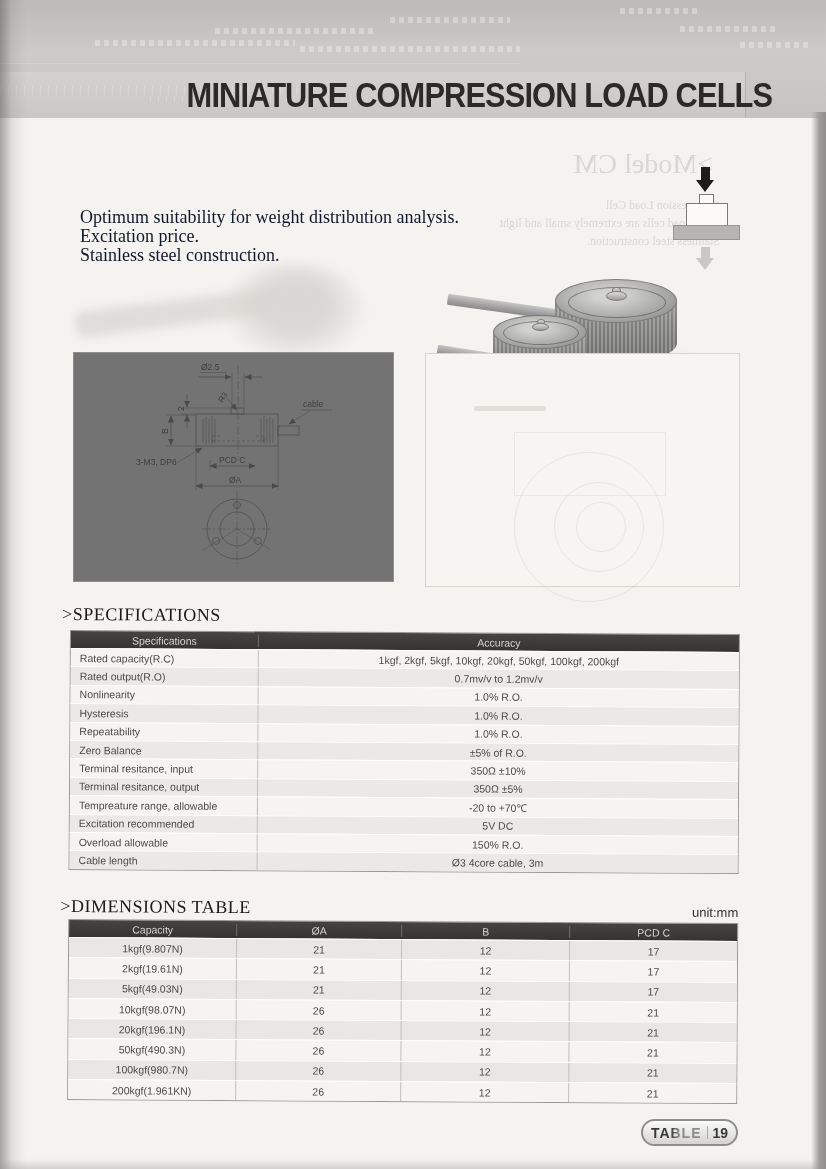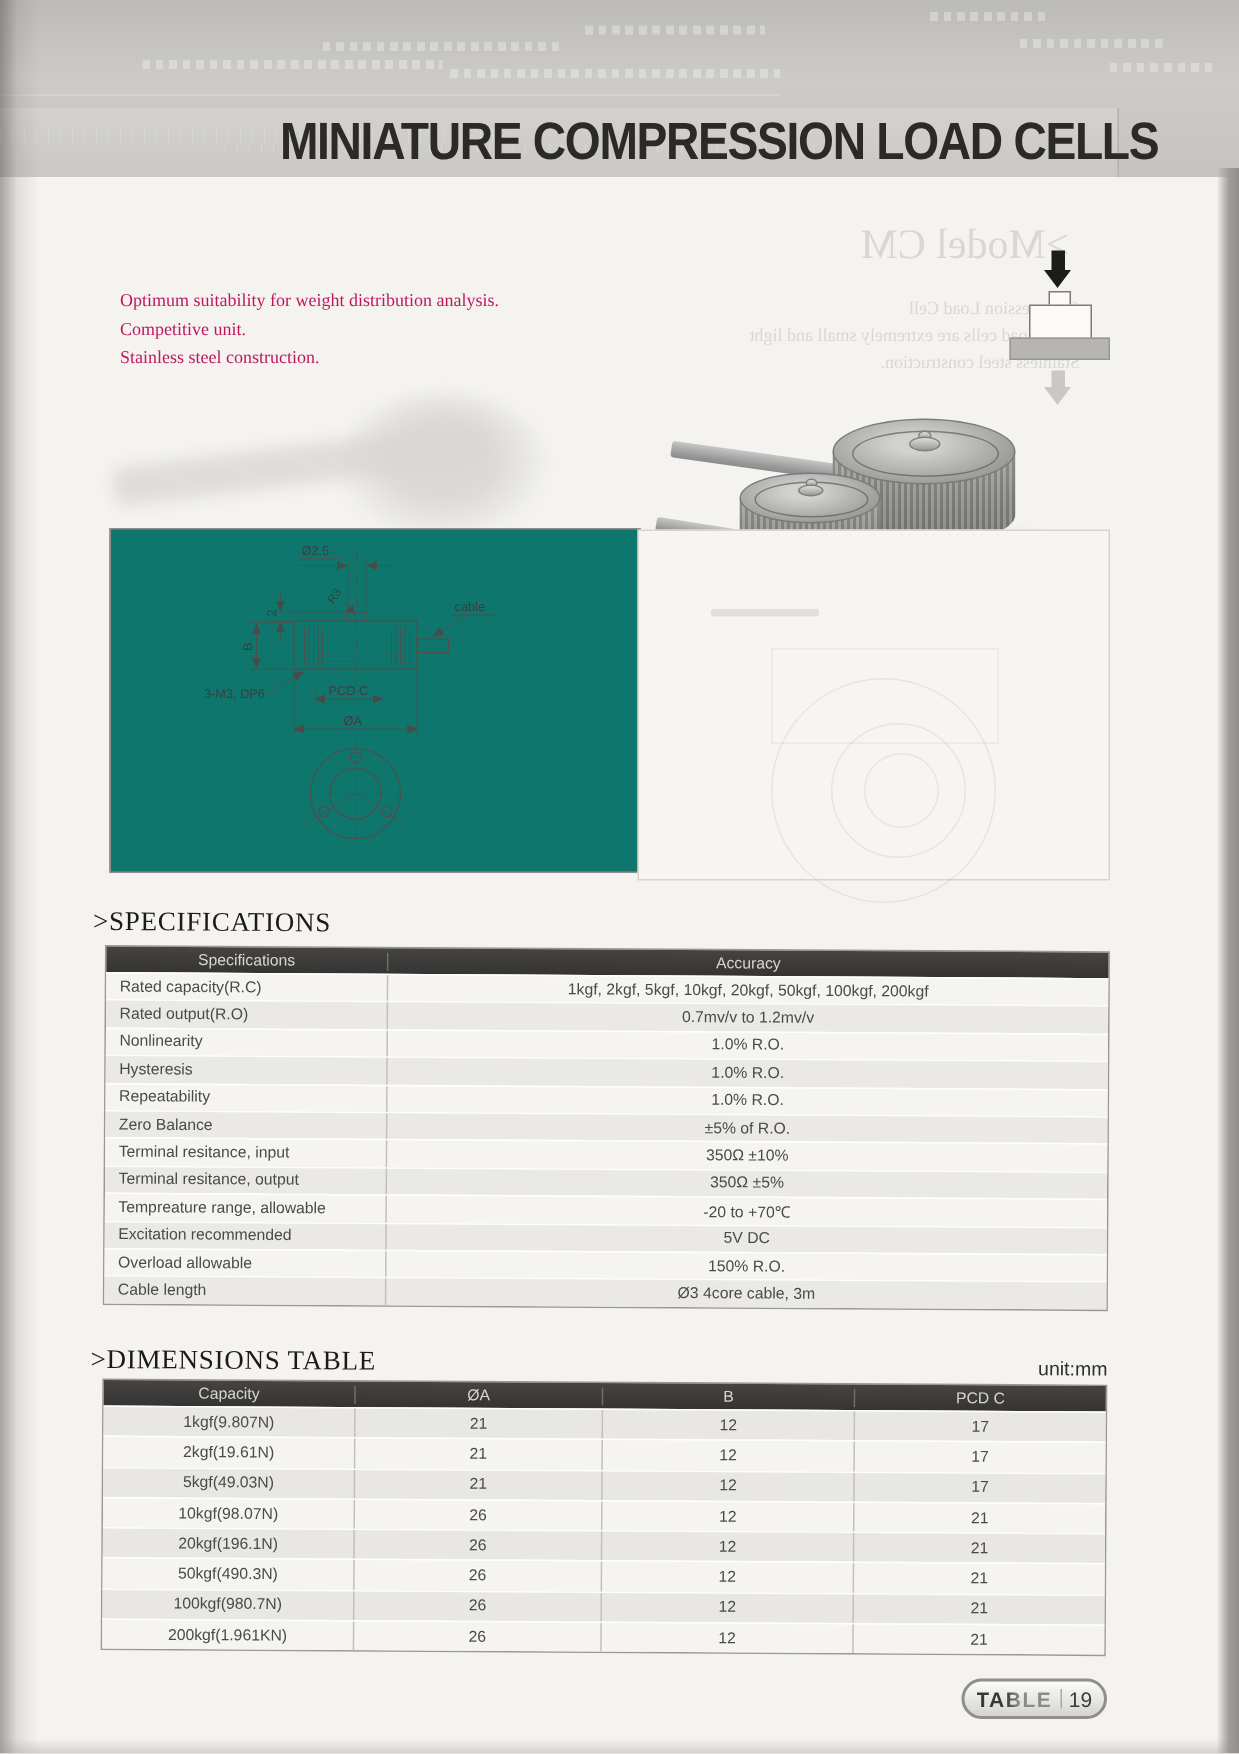--- a/index.html
+++ b/index.html
@@ -61,31 +61,31 @@
      border:1px solid #7a7a78;box-sizing:border-box;}
   .cell-ring{border-radius:50%;border:1px solid rgba(85,85,83,.65);}
   .cell-btn{border-radius:50%;background:linear-gradient(180deg,#dedddb,#9b9a98);border:1px solid #80807e;box-sizing:border-box;}
   .cell-body{background:
      repeating-linear-gradient(90deg,rgba(58,58,56,.22) 0 2px,rgba(205,205,203,.22) 2px 4px),
      linear-gradient(180deg,#a7a7a5,#8f8f8d 45%,#7b7b79);}
   .cell-shadow{border-radius:50%;background:rgba(125,123,119,.4);filter:blur(5px);}
   .cable{background:linear-gradient(180deg,#c6c6c4,#99999b 70%,#8b8b89);border-radius:2px;}
 
   
-  .draw-box{left:73px;top:352px;width:319px;height:228px;background:#0f766e;
-     border:1px solid #8f8e8b;padding-left:33px;}
+  .draw-box{left:73px;top:352px;width:319px;height:228px;background:#737373;
+     border:1px solid #8f8e8b;}
   .draw-box svg{position:absolute;left:0;top:0;}
   .dtext{font-family:"Liberation Sans",sans-serif;font-size:8.5px;fill:#3e3e3c;}
 
   
   .sec-head{font-family:"Liberation Serif",serif;font-size:18px;letter-spacing:.5px;color:#1b1a19;white-space:nowrap;}
   .model-head{left:76px;top:144px;font-family:"Liberation Serif",serif;font-size:36px;
      letter-spacing:1px;color:#1c1b1a;white-space:nowrap;}
-  .features{left:80px;top:191px;font-family:"Liberation Serif",serif;font-size:12px;
-     line-height:19px;color:#be185d;}
+  .features{left:80px;top:208px;font-family:"Liberation Serif",serif;font-size:18px;
+     line-height:19px;color:#0f172a;}
   .unit{left:540px;top:901px;width:200px;text-align:right;font-size:13px;color:#2e2e2c;}
 
   
   .tilt{transform:rotate(.35deg);transform-origin:70px 630px;}
   .tbl{background:#f8f7f4;border:1px solid #9a9894;box-sizing:border-box;}
   .thead{display:flex;height:17px;background:linear-gradient(180deg,#454442,#353432);
      color:#d7d6d4;font-size:10.5px;align-items:center;}
   .thead .hc{text-align:center;box-sizing:border-box;}
   .srow{display:flex;height:18.4px;align-items:center;font-size:10.5px;color:#4a4a48;
      border-top:1px solid rgba(255,255,255,.9);box-sizing:border-box;}
@@ -106,21 +106,21 @@
   .c3{flex:1;}
 
   
   .footer-badge{left:641px;top:1119px;width:97px;height:27px;border-radius:14px;
      border:2px solid #8f8e8b;background:linear-gradient(180deg,#fbfbf9,#d5d4d1);
      box-sizing:border-box;display:flex;align-items:center;justify-content:center;}
   .brand{font-weight:bold;font-size:14px;letter-spacing:1px;
      background:linear-gradient(90deg,#373735 0 38%,#8a8a88 55%);
      -webkit-background-clip:text;background-clip:text;color:transparent;}
   .fdiv{width:1px;height:13px;background:#a9a8a5;margin:0 5px;}
-  .pageno{font-weight:normal;font-size:14px;color:#3a3a38;}
+  .pageno{font-weight:bold;font-size:14px;color:#3a3a38;}
 </style>
 </head>
 <body>
 
 <div class="stage">
 
   <div class="abs paper"></div>
 
   <div class="abs banner">
     <div class="abs dots" style="left:95px;top:40px;width:200px;"></div>
@@ -139,21 +139,21 @@
 
   <div class="abs ghost-head">&gt;Model CM</div>
   <div class="abs ghost-lines">
     <div>Compression Load Cell</div>
     <div>These load cells are extremely small and light</div>
     <div>Stainless steel construction.</div>
   </div>
 
   <div class="abs features">
     <div>Optimum suitability for weight distribution analysis.</div>
-    <div>Competitive unit.</div>
+    <div>Excitation price.</div>
     <div>Stainless steel construction.</div>
   </div>
 
   <div class="abs" style="left:670px;top:165px;width:80px;height:110px;">
     <div class="abs arrow-stem" style="left:31px;top:2px;width:9px;height:13px;"></div>
     <div class="abs arrow-head" style="left:26px;top:15px;"></div>
     <div class="abs pict-tab" style="left:29px;top:29px;width:13px;height:9px;"></div>
     <div class="abs pict-block" style="left:16px;top:38px;width:40px;height:22px;"></div>
     <div class="abs pict-base" style="left:3px;top:60px;width:65px;height:13px;"></div>
     <div class="abs arrow-stem lite" style="left:31px;top:82px;width:9px;height:11px;"></div>

